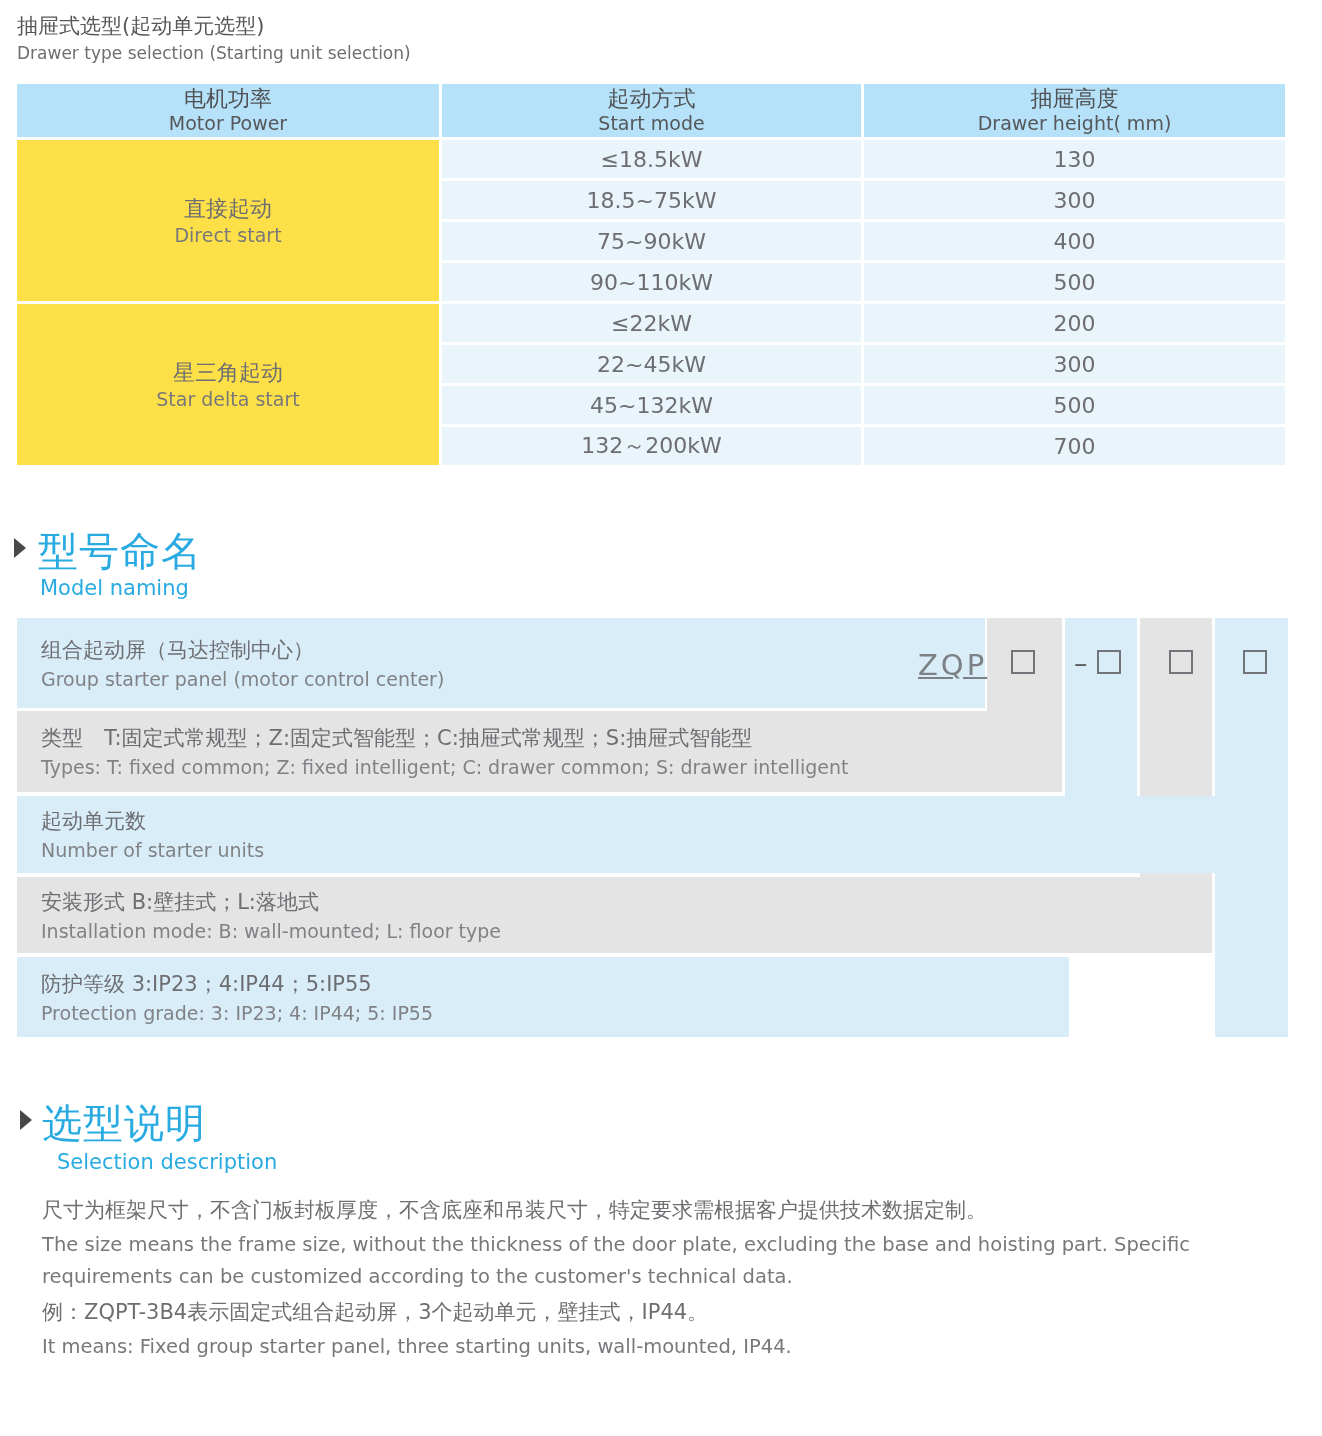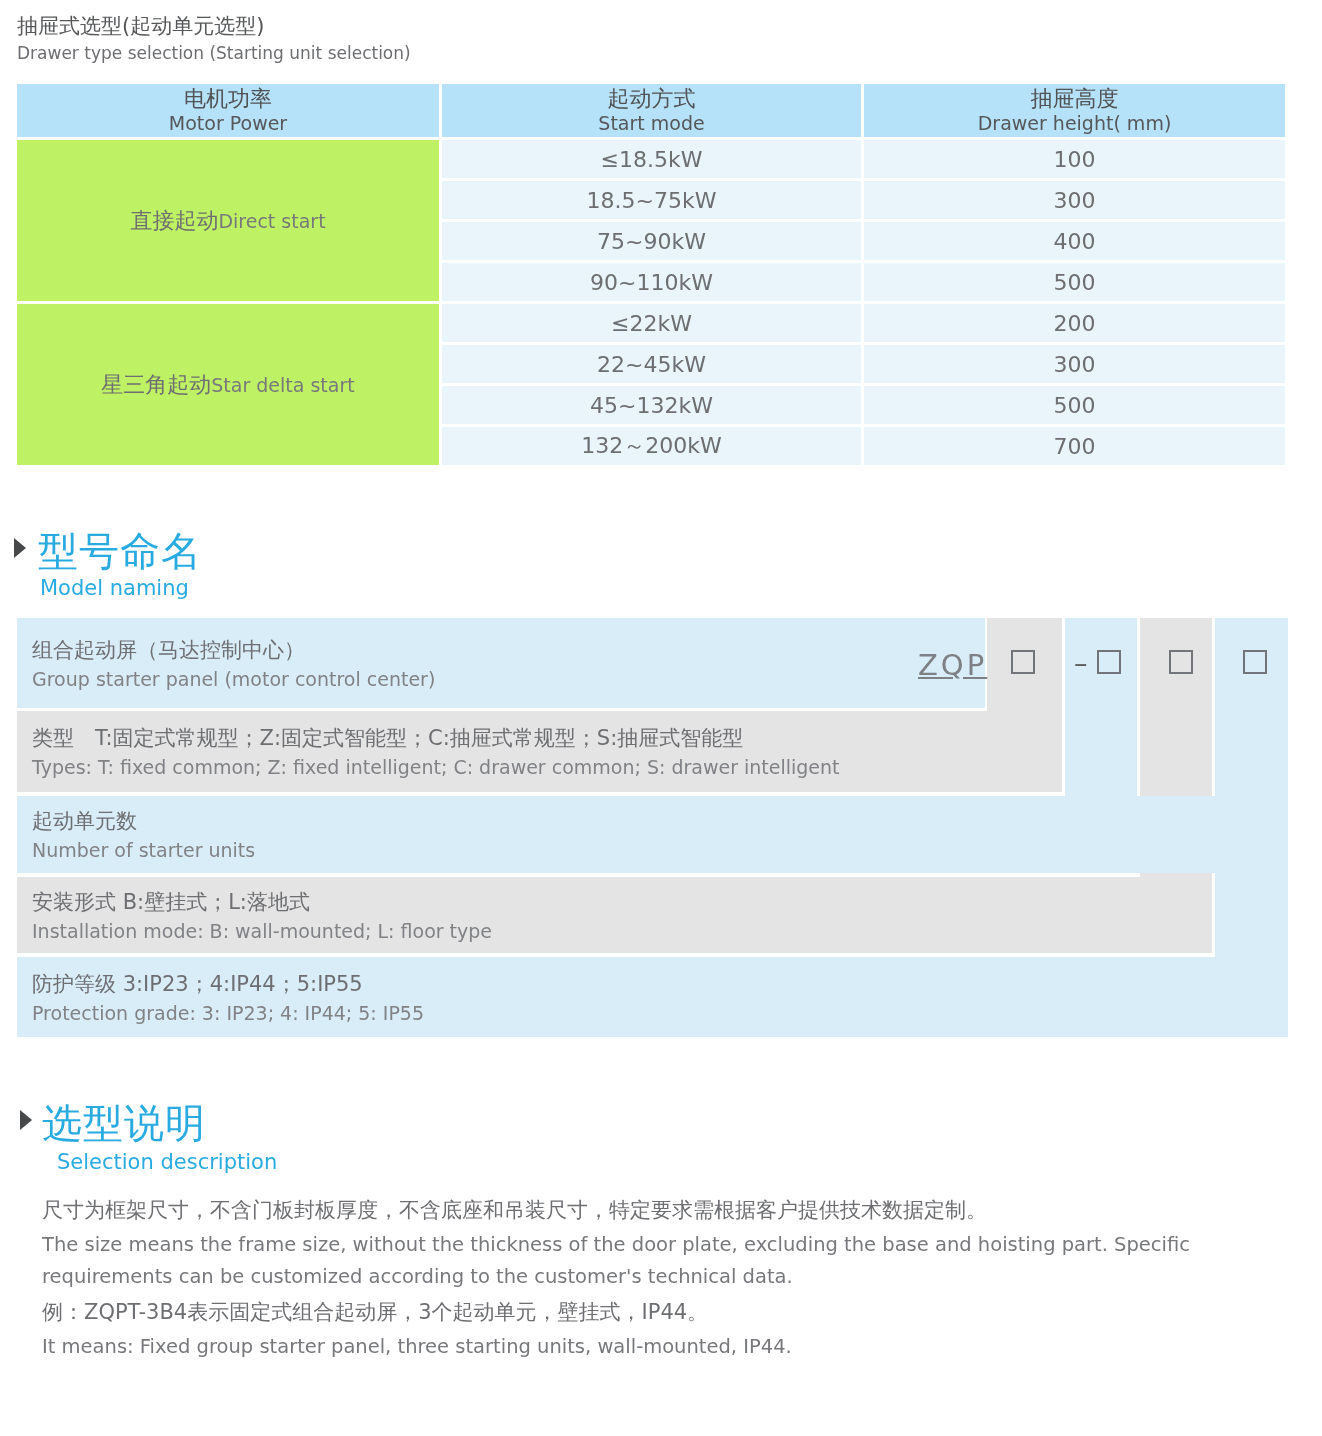--- a/index.html
+++ b/index.html
@@ -14,21 +14,21 @@
 
   
   .sel-table { position:absolute; left:17px; top:84px; width:1268px;
                display:grid; grid-template-columns:422px 419px 421px;
                grid-template-rows:53px repeat(8,38px); gap:3px; }
   .th { background:#b5e2f8; display:flex; flex-direction:column; align-items:center; justify-content:center; }
   .th .zh { font-size:22px; color:#505255; line-height:26px; }
   .th .en { font-size:19px; color:#56575a; line-height:23px; }
   .td { background:#e9f4fb; display:flex; align-items:center; justify-content:center;
         font-size:22px; color:#6d6e71; }
-  .group-cell { background:#bef264; display:flex; flex-direction:row; align-items:center; justify-content:center; }
+  .group-cell { background:#fde047; display:flex; flex-direction:column; align-items:center; justify-content:center; }
   .group-cell .zh { font-size:22px; color:#6d6e71; line-height:28px; }
   .group-cell .en { font-size:19px; color:#77787b; line-height:24px; }
   .g1 { grid-column:1; grid-row:2 / span 4; }
   .g2 { grid-column:1; grid-row:6 / span 4; }
 
   
   .sec-title { position:absolute; }
   .sec-title .bullet { position:absolute; width:0; height:0;
         border-top:10px solid transparent; border-bottom:10px solid transparent;
         border-left:12px solid #47484a; }
@@ -45,28 +45,28 @@
 
   
   .diagram { position:absolute; left:17px; top:618px; width:1271px; height:419px; }
   .strip { position:absolute; top:0; }
   .blue-bg { background:#d9edf8; }
   .gray-bg { background:#e4e4e5; }
   .strip.sA { left:970px;  width:75px; height:174px; }
   .strip.sB { left:1048px; width:72px; height:255px; }
   .strip.sC { left:1123px; width:72px; height:335px; }
   .strip.sD { left:1198px; width:73px; height:419px; }
-  .band { position:absolute; left:0; display:flex; flex-direction:column; justify-content:center; padding-left:15px; }
+  .band { position:absolute; left:0; display:flex; flex-direction:column; justify-content:center; padding-left:24px; }
   .band .zh { font-size:21px; color:#6d6e71; line-height:32px; }
   .band .en { font-size:19px; color:#808285; line-height:27px; }
   .b1 { top:0;    height:90px; width:968px; }
   .b2 { top:93px;  height:81px; width:1045px; }
   .b3 { top:178px; height:77px; width:1256px; }
   .b4 { top:259px; height:76px; width:1195px; }
-  .b5 { top:339px; height:80px; width:1271px; }
+  .b5 { top:339px; height:80px; width:1052px; }
   .code-prefix { position:absolute; left:901px; top:30px; font-size:29px; color:#7d8084; letter-spacing:3px;text-decoration:underline; }
   .code-box { position:absolute; top:32px; width:24px; height:24px; border:2px solid #717478; background:transparent; }
   .code-box.cA { left:994px; }
   .code-box.cB { left:1080px; }
   .code-box.cC { left:1152px; }
   .code-box.cD { left:1226px; }
   .code-dash { position:absolute; left:1057px; top:38px; font-size:27px; color:#5c5d5f; line-height:14px; }
 
   
   .paragraphs { position:absolute; left:42px; top:1194px; width:1252px; }
@@ -95,21 +95,21 @@
     <div class="th">
       <div class="zh">抽屉高度</div>
       <div class="en">Drawer height( mm)</div>
     </div>
 
     <div class="group-cell g1">
       <div class="zh">直接起动</div>
       <div class="en">Direct start</div>
     </div>
     <div class="td" style="grid-column:2;grid-row:2">≤18.5kW</div>
-    <div class="td" style="grid-column:3;grid-row:2">100</div>
+    <div class="td" style="grid-column:3;grid-row:2">130</div>
     <div class="td" style="grid-column:2;grid-row:3">18.5~75kW</div>
     <div class="td" style="grid-column:3;grid-row:3">300</div>
     <div class="td" style="grid-column:2;grid-row:4">75~90kW</div>
     <div class="td" style="grid-column:3;grid-row:4">400</div>
     <div class="td" style="grid-column:2;grid-row:5">90~110kW</div>
     <div class="td" style="grid-column:3;grid-row:5">500</div>
 
     <div class="group-cell g2">
       <div class="zh">星三角起动</div>
       <div class="en">Star delta start</div>

